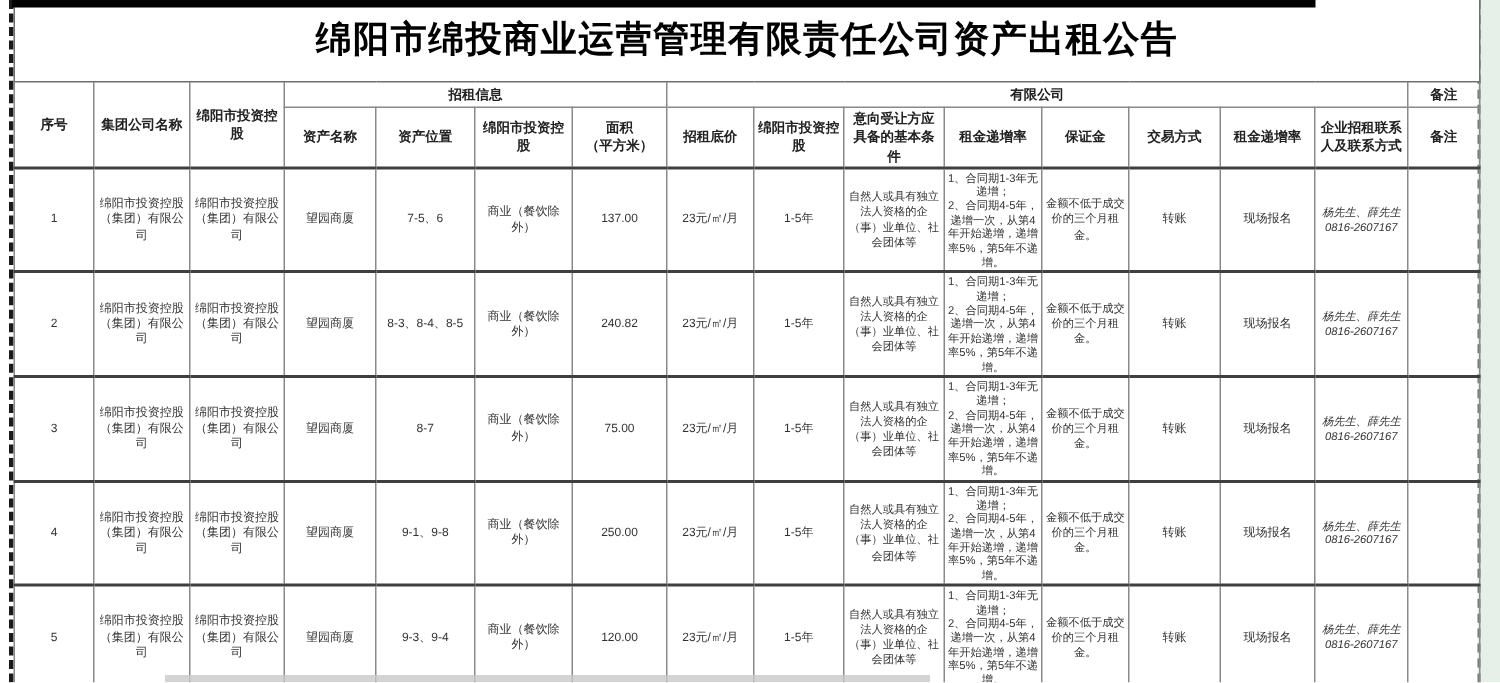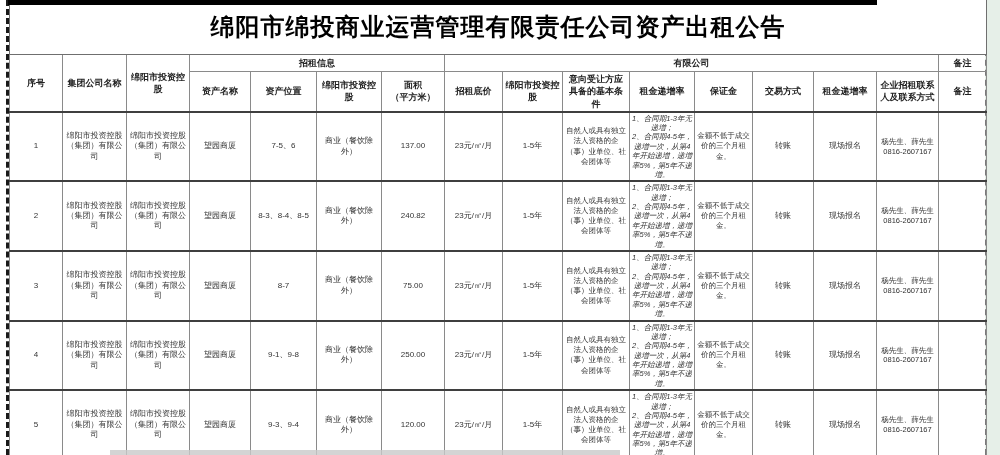--- a/index.html
+++ b/index.html
@@ -20,23 +20,23 @@
   thead tr.group-row{height:17px;}
   thead tr.cols-row{height:38px;}
   tbody tr{border-top:2px solid #3f3f3f;}
   tbody td{border-top:2px solid #3f3f3f;}
   tbody tr:nth-child(1){height:67px;}
   tbody tr:nth-child(2){height:58px;}
   tbody tr:nth-child(3){height:59px;}
   tbody tr:nth-child(4){height:65px;}
   tbody tr:nth-child(5){height:58px;}
   tbody tr:nth-child(6){height:60px;}
-  td.c-rate{font-size:7.5px;line-height:1.25;font-style:italic;}
+  td.c-rate{font-size:7.5px;line-height:1.25;}
   td.c-cond, td.c-deposit{font-size:7.5px;line-height:1.35;}
-  td.c-contact{font-size:7.5px;}
+  td.c-contact{font-size:7.5px;font-style:italic;}
 </style>
 </head>
 <body>
 
 <div class="viewport">
   <div class="top-bar"></div>
   <div class="right-strip"></div>
   <div class="page">
     <table>
       <colgroup>

